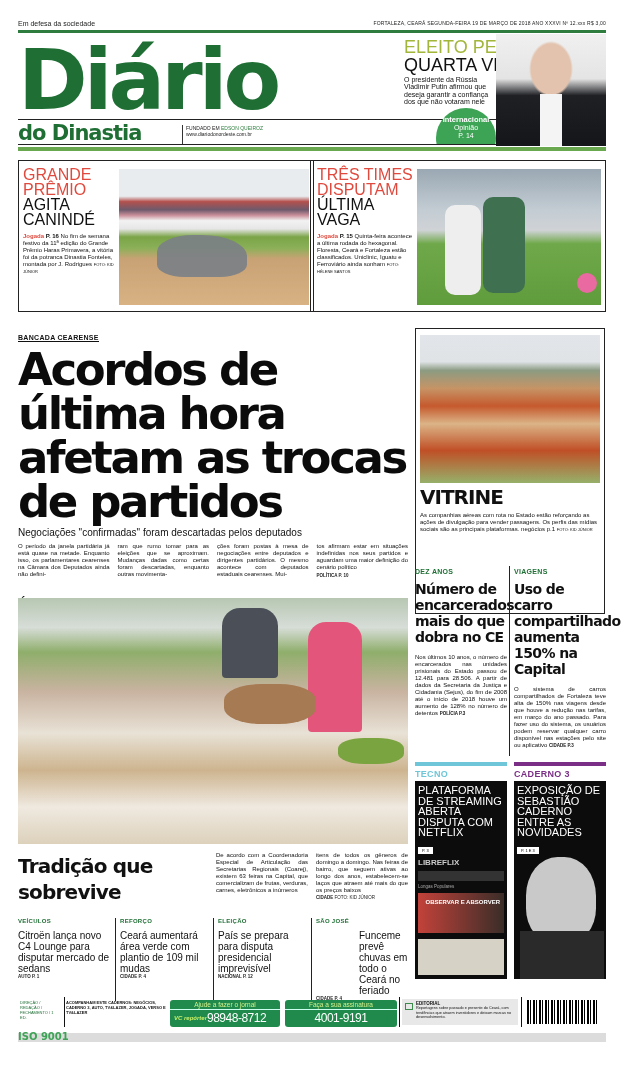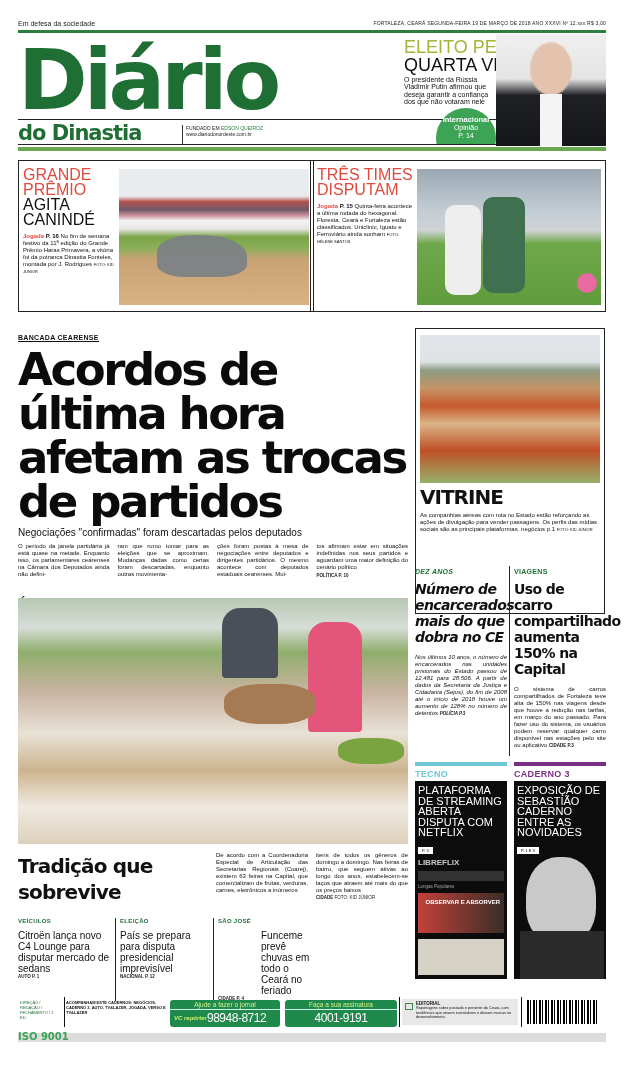--- a/index.html
+++ b/index.html
@@ -80,20 +80,21 @@
     </div>
   </div>
   <div class="abs photo" style="left:100px;top:8px;width:190px;height:136px;background:linear-gradient(180deg,#e9ecef 0,#e9ecef 20%,#b4514d 24%,#6d5a6b 30%,#c98e9a 34%,#f2f2f2 38%,#e6e6e6 44%,#7aa447 50%,#8bb058 58%,#c8a274 66%,#d9b284 100%);">
     <div class="abs" style="left:38px;top:66px;width:90px;height:42px;background:#7a7f86;border-radius:40% 50% 30% 30%;opacity:.9;"></div>
   </div>
 </div>
 
 <div class="abs box" style="left:310px;top:160px;width:296px;height:152px;">
   <div class="abs" style="left:6px;top:6px;width:98px;">
     <div class="story-kicker">TRÊS TIMES DISPUTAM</div>
+    <div class="story-title">ÚLTIMA VAGA</div>
     <div class="small-text" style="margin-top:6px;">
       <span class="red">Jogada</span>
       <b>P. 15</b>
       <span>Quinta-feira acontece a última rodada do hexagonal. Floresta, Ceará e Fortaleza estão classificados. Uniclinic, Iguatu e Ferroviário ainda sonham</span>
       <span style="font-size:4px;">FOTO: HÉLENE SANTOS</span>
     </div>
   </div>
   <div class="abs photo" style="left:106px;top:8px;width:184px;height:136px;background:linear-gradient(180deg,#9aa8b3 0,#c3ccd3 30%,#d0d3d6 45%,#6fa84a 55%,#5f9c3c 100%);">
     <div class="abs" style="left:28px;top:36px;width:36px;height:90px;background:#eee;border-radius:10px;"></div>
     <div class="abs" style="left:66px;top:28px;width:42px;height:96px;background:#3f7150;border-radius:10px;"></div>
@@ -134,21 +135,21 @@
 </div>
 <div class="abs" style="left:18px;top:853px;font-family:'DejaVu Sans',sans-serif;font-weight:bold;font-size:20px;line-height:26px;letter-spacing:-0.8px;width:180px;">Tradição que sobrevive</div>
 <div class="abs" style="left:216px;top:852px;display:flex;gap:8px;">
   <div class="col-text" style="width:92px;">De acordo com a Coordenadoria Especial de Articulação das Secretarias Regionais (Coarej), existem 63 feiras na Capital, que comercializam de frutas, verduras, carnes, eletrônicos a inúmeros</div>
   <div class="col-text" style="width:92px;">
     <span>itens de todos os gêneros de domingo a domingo. Nas feiras de bairro, que seguem ativas ao longo dos anos, estabelecem-se laços que atraem até mais do que os preços baixos</span>
     <div class="foot-label"><span>CIDADE</span> <span style="font-weight:normal">FOTO: KID JÚNIOR</span></div>
   </div>
 </div>
 
-<div class="abs" style="left:415px;top:568px;width:92px;font-style:italic;">
+<div class="abs" style="left:415px;top:568px;width:92px;">
   <div class="section-tag">DEZ ANOS</div>
   <div class="side-title" style="margin-top:6px;">Número de encarcerados mais do que dobra no CE</div>
   <div class="col-text" style="margin-top:9px;">
     <span>Nos últimos 10 anos, o número de encarcerados nas unidades prisionais do Estado passou de 12.481 para 28.506. A partir de dados da Secretaria da Justiça e Cidadania (Sejus), do fim de 2008 até o início de 2018 houve um aumento de 128% no número de detentos</span>
     <b style="font-size:4.5px;">POLÍCIA  P.3</b>
   </div>
 </div>
 <div class="abs" style="left:509px;top:566px;width:1px;height:190px;background:#222;"></div>
 <div class="abs" style="left:514px;top:568px;width:92px;">
   <div class="section-tag">VIAGENS</div>
@@ -183,20 +184,25 @@
   </div>
 </div>
 
 <div class="abs" style="left:18px;top:918px;width:390px;display:flex;">
   <div style="width:98px;padding-right:4px;border-right:1px solid #222;">
     <div class="section-tag" style="font-size:6px;">VEÍCULOS</div>
     <div class="brief-title" style="margin-top:6px;">Citroën lança novo C4 Lounge para disputar mercado de sedans</div>
     <div class="foot-label">AUTO  P. 1</div>
   </div>
   <div style="width:98px;padding:0 4px;border-right:1px solid #222;">
+    <div class="section-tag" style="font-size:6px;">REFORÇO</div>
+    <div class="brief-title" style="margin-top:6px;">Ceará aumentará área verde com plantio de 109 mil mudas</div>
+    <div class="foot-label">CIDADE  P. 4</div>
+  </div>
+  <div style="width:98px;padding:0 4px;border-right:1px solid #222;">
     <div class="section-tag" style="font-size:6px;">ELEIÇÃO</div>
     <div class="brief-title" style="margin-top:6px;">País se prepara para disputa presidencial imprevisível</div>
     <div class="foot-label">NACIONAL  P. 12</div>
   </div>
   <div style="width:96px;padding-left:4px;">
     <div class="section-tag" style="font-size:6px;">SÃO JOSÉ</div>
     <div class="brief-title" style="margin-top:6px;margin-left:43px;">Funceme prevê chuvas em todo o Ceará no feriado</div>
     <div class="foot-label">CIDADE  P. 4</div>
   </div>
 </div>

